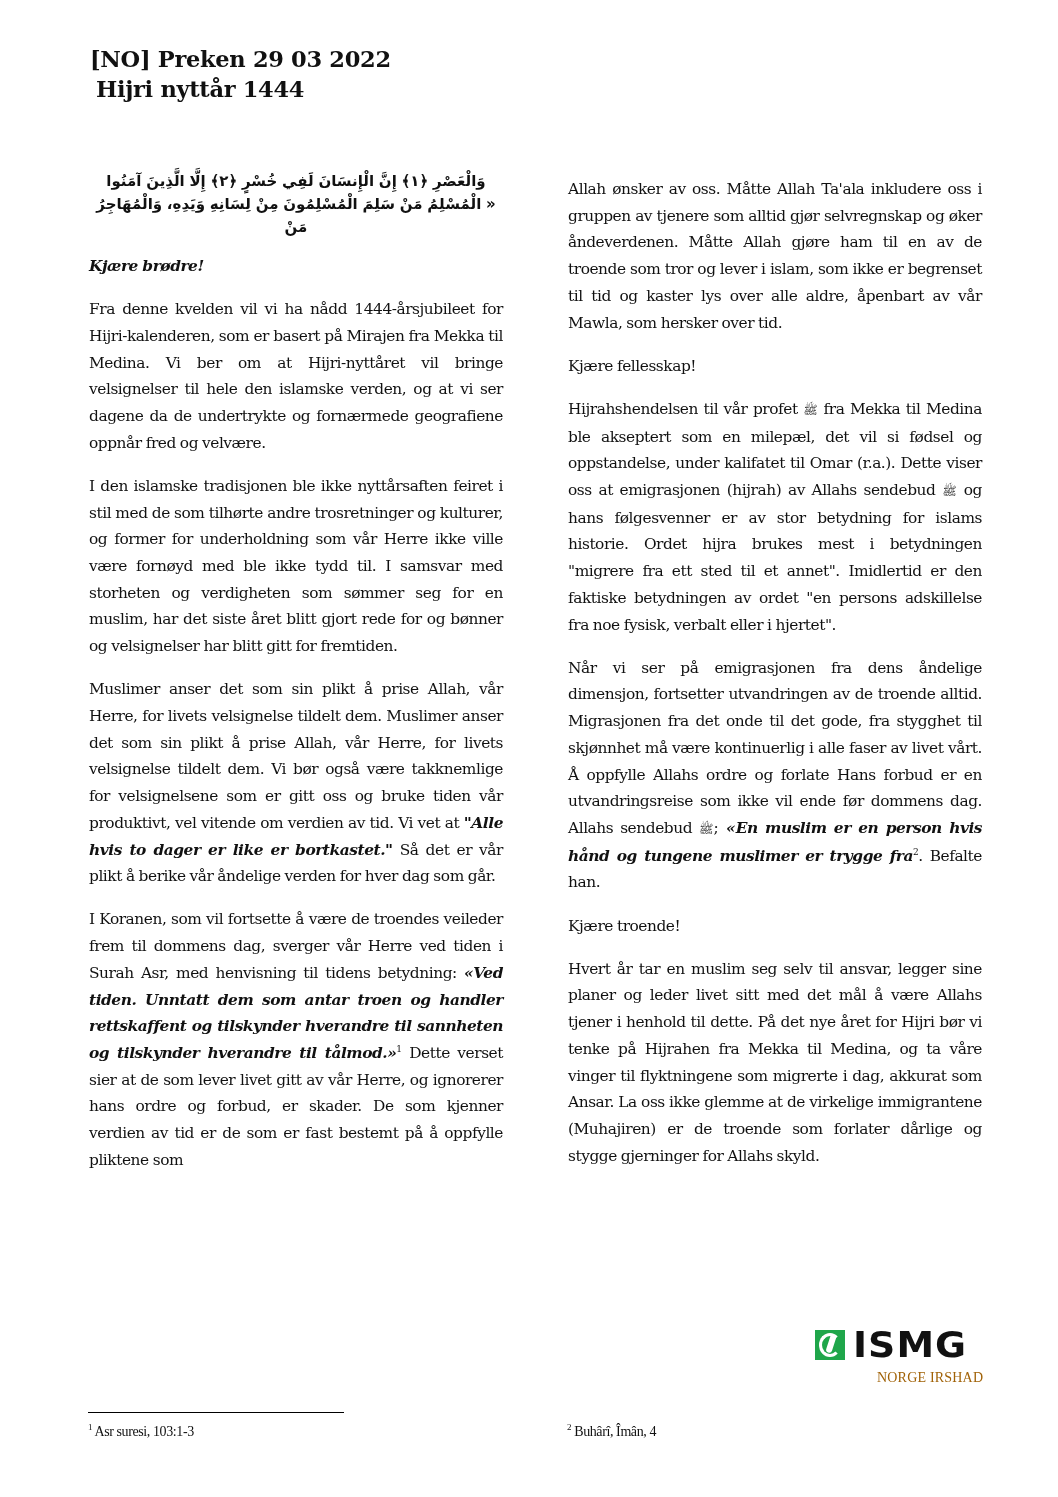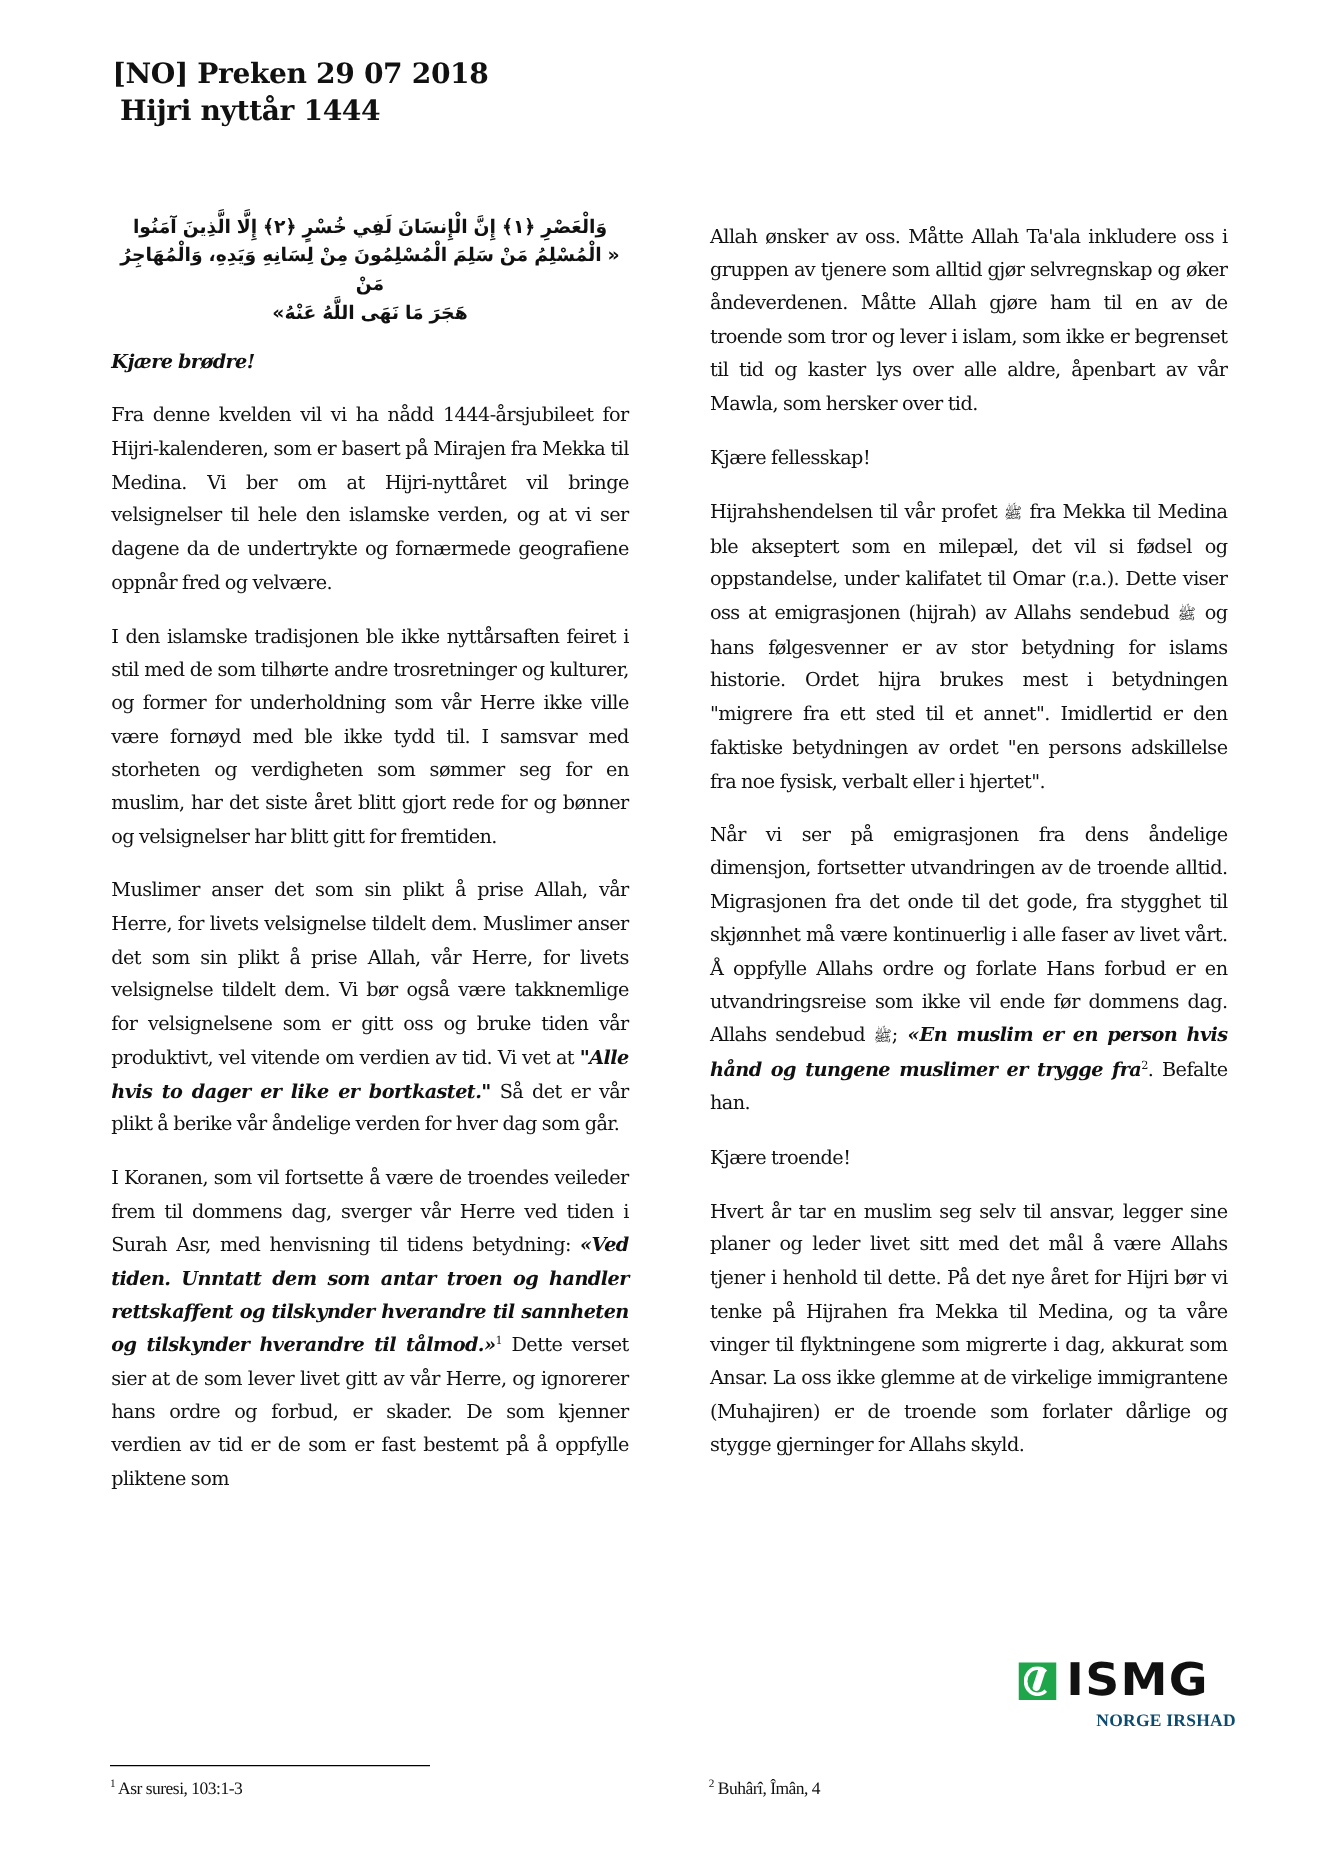--- a/index.html
+++ b/index.html
@@ -58,38 +58,36 @@
     background: #ffffff; border-radius: 3px 3px 6px 6px; transform: rotate(18deg);
   }
   .logo .word {
     position: absolute; left: 38px; top: -4px;
     font-family: "DejaVu Sans", sans-serif; font-weight: bold;
     font-size: 36px; line-height: 38px; letter-spacing: 1px; color: #111;
     transform: scaleX(1.05); transform-origin: left;
   }
   .logo .tagline {
     position: absolute; left: 62px; top: 40px;
-    font-family: "Liberation Serif", serif; font-size: 14px; color: #0c4a6e;
+    font-family: "Liberation Serif", serif; font-size: 14px; color: #a16207;
     letter-spacing: 0.2px;
-    font-weight: bold;
   }
 </style>
 </head>
 <body>
 
 <h1 class="title">
-  <span>[NO] Preken 29 07 2018</span>
+  <span>[NO] Preken 29 03 2022</span>
   <span class="sub">Hijri nyttår 1444</span>
 </h1>
 
 <div class="col left">
   <div class="arabic-block">
     <div class="arabic" style="margin-bottom:0">وَالْعَصْرِ ﴿١﴾ إِنَّ الْإِنسَانَ لَفِي خُسْرٍ ﴿٢﴾ إِلَّا الَّذِينَ آمَنُوا</div>
     <div class="arabic" style="margin-bottom:0">« الْمُسْلِمُ مَنْ سَلِمَ الْمُسْلِمُونَ مِنْ لِسَانِهِ وَيَدِهِ، وَالْمُهَاجِرُ مَنْ</div>
-    <div class="arabic">هَجَرَ مَا نَهَى اللَّهُ عَنْهُ»</div>
   </div>
 
   <p class="greet">Kjære brødre!</p>
   <p>Fra denne kvelden vil vi ha nådd 1444-årsjubileet for Hijri-kalenderen, som er basert på Mirajen fra Mekka til Medina. Vi ber om at Hijri-nyttåret vil bringe velsignelser til hele den islamske verden, og at vi ser dagene da de undertrykte og fornærmede geografiene oppnår fred og velvære.</p>
   <p>I den islamske tradisjonen ble ikke nyttårsaften feiret i stil med de som tilhørte andre trosretninger og kulturer, og former for underholdning som vår Herre ikke ville være fornøyd med ble ikke tydd til. I samsvar med storheten og verdigheten som sømmer seg for en muslim, har det siste året blitt gjort rede for og bønner og velsignelser har blitt gitt for fremtiden.</p>
   <p>
     <span>Muslimer anser det som sin plikt å prise Allah, vår Herre, for livets velsignelse tildelt dem. Muslimer anser det som sin plikt å prise Allah, vår Herre, for livets velsignelse tildelt dem. Vi bør også være takknemlige for velsignelsene som er gitt oss og bruke tiden vår produktivt, vel vitende om verdien av tid. Vi vet at </span><span class="quote">"Alle hvis to dager er like er bortkastet."</span><span> Så det er vår plikt å berike vår åndelige verden for hver dag som går.</span>
   </p>
   <p>
     <span>I Koranen, som vil fortsette å være de troendes veileder frem til dommens dag, sverger vår Herre ved tiden i Surah Asr, med henvisning til tidens betydning: </span><span class="quote">«Ved tiden. Unntatt dem som antar troen og handler rettskaffent og tilskynder hverandre til sannheten og tilskynder hverandre til tålmod.»</span><sup>1</sup><span> Dette verset sier at de som lever livet gitt av vår Herre, og ignorerer hans ordre og forbud, er skader. De som kjenner verdien av tid er de som er fast bestemt på å oppfylle pliktene som</span>

